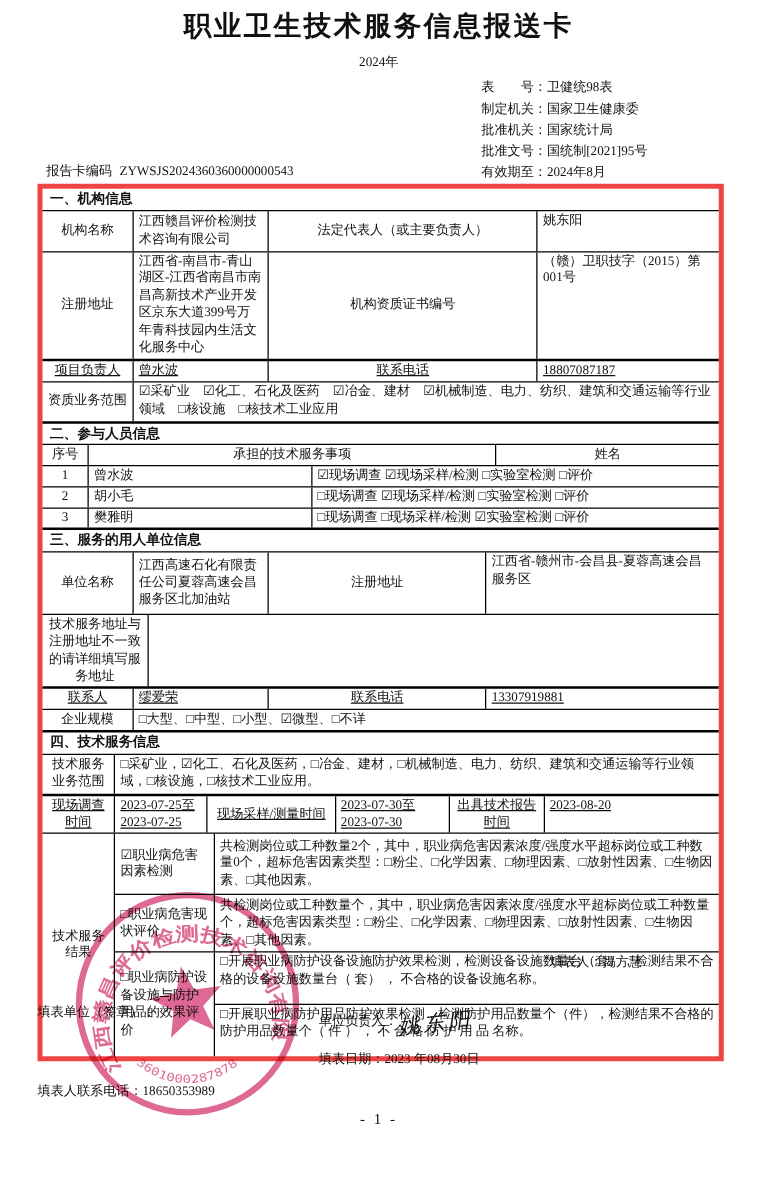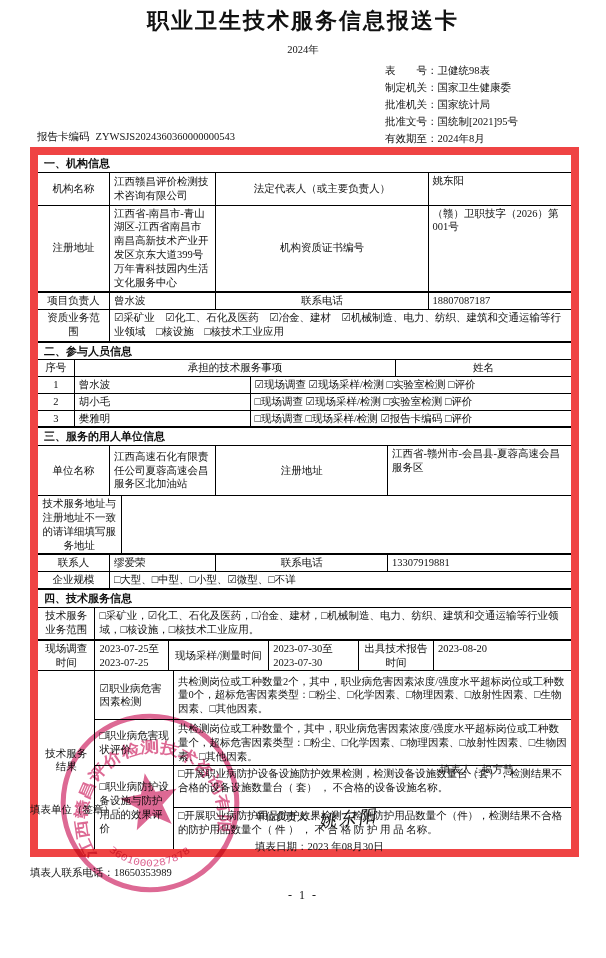--- a/index.html
+++ b/index.html
@@ -11,24 +11,24 @@
     color:#111;
   }
   .title { position:absolute; top:6px; left:0; width:100%; text-align:center;
            font-size:22px; font-weight:bold; letter-spacing:2px; }
   .year  { position:absolute; top:43px; left:0; width:100%; text-align:center; font-size:10.5px; }
   .meta  { position:absolute; top:62px; left:385px; width:215px; font-size:10.5px; line-height:17px; }
   .card-code { position:absolute; top:130px; left:37px; font-size:10.5px; }
   .card-code b { font-weight:normal; margin-right:6px; }
 
   .form { position:absolute; left:30px; top:147px; width:549px;
-          border:8px solid #ef4444; font-size:10.5px; line-height:1.32; background:transparent; }
+          border:4px solid #ef4444; font-size:10.5px; line-height:1.32; background:transparent; }
   .row { display:flex; border-top:1px solid #000; align-items:stretch; }
   .row:first-child { border-top:none; }
-  .row.thick { border-top-width:2px; }
+  .row.thick { border-top-width:2px;text-decoration:underline; }
   .sec { font-weight:bold; padding:1px 6px; font-size:11px; border-top:2px solid #000; }
   .sec:first-child { border-top:none; }
   .cell { padding:1px 4px; border-left:1px solid #000; }
   .cell:first-child { border-left:none; }
   .lab { display:flex; align-items:center; justify-content:center; text-align:center; }
   .val { display:flex; align-items:center; justify-content:flex-start; text-align:left; }
   .top { align-items:flex-start; }
   .stack { padding:0; display:flex; flex-direction:column; }
   .subrow { display:flex; border-top:1px solid #000; align-items:stretch; flex:1; }
   .subrow:first-child { border-top:none; }
@@ -73,21 +73,21 @@
       <div class="cell lab" style="width:13.3%">机构名称</div>
       <div class="cell val" style="width:20%">江西赣昌评价检测技术咨询有限公司</div>
       <div class="cell lab" style="width:39.8%">法定代表人（或主要负责人）</div>
       <div class="cell val top" style="width:26.9%">姚东阳</div>
     </div>
 
     <div class="row" style="min-height:80px">
       <div class="cell lab" style="width:13.3%">注册地址</div>
       <div class="cell val" style="width:20%">江西省-南昌市-青山湖区-江西省南昌市南昌高新技术产业开发区京东大道399号万年青科技园内生活文化服务中心</div>
       <div class="cell lab" style="width:39.8%">机构资质证书编号</div>
-      <div class="cell val top" style="width:26.9%">（赣）卫职技字（2026）第001号</div>
+      <div class="cell val top" style="width:26.9%">（赣）卫职技字（2015）第001号</div>
     </div>
 
     <div class="row thick" style="min-height:15px">
       <div class="cell lab" style="width:13.3%">项目负责人</div>
       <div class="cell val" style="width:20%">曾水波</div>
       <div class="cell lab" style="width:39.8%">联系电话</div>
       <div class="cell val" style="width:26.9%">18807087187</div>
     </div>
 
     <div class="row" style="min-height:32px">
@@ -109,21 +109,21 @@
       <div class="cell val" style="width:60.3%">☑现场调查 ☑现场采样/检测 □实验室检测 □评价</div>
     </div>
     <div class="row" style="min-height:15px">
       <div class="cell lab" style="width:6.7%">2</div>
       <div class="cell val" style="width:33%">胡小毛</div>
       <div class="cell val" style="width:60.3%">□现场调查 ☑现场采样/检测 □实验室检测 □评价</div>
     </div>
     <div class="row" style="min-height:15px">
       <div class="cell lab" style="width:6.7%">3</div>
       <div class="cell val" style="width:33%">樊雅明</div>
-      <div class="cell val" style="width:60.3%">□现场调查 □现场采样/检测 ☑报告卡编码 □评价</div>
+      <div class="cell val" style="width:60.3%">□现场调查 □现场采样/检测 ☑实验室检测 □评价</div>
     </div>
 
     <div class="sec">三、服务的用人单位信息</div>
 
     <div class="row" style="min-height:50px">
       <div class="cell lab" style="width:13.3%">单位名称</div>
       <div class="cell val" style="width:20%">江西高速石化有限责任公司夏蓉高速会昌服务区北加油站</div>
       <div class="cell lab" style="width:32.2%">注册地址</div>
       <div class="cell val top" style="width:34.5%">江西省-赣州市-会昌县-夏蓉高速会昌服务区</div>
     </div>

